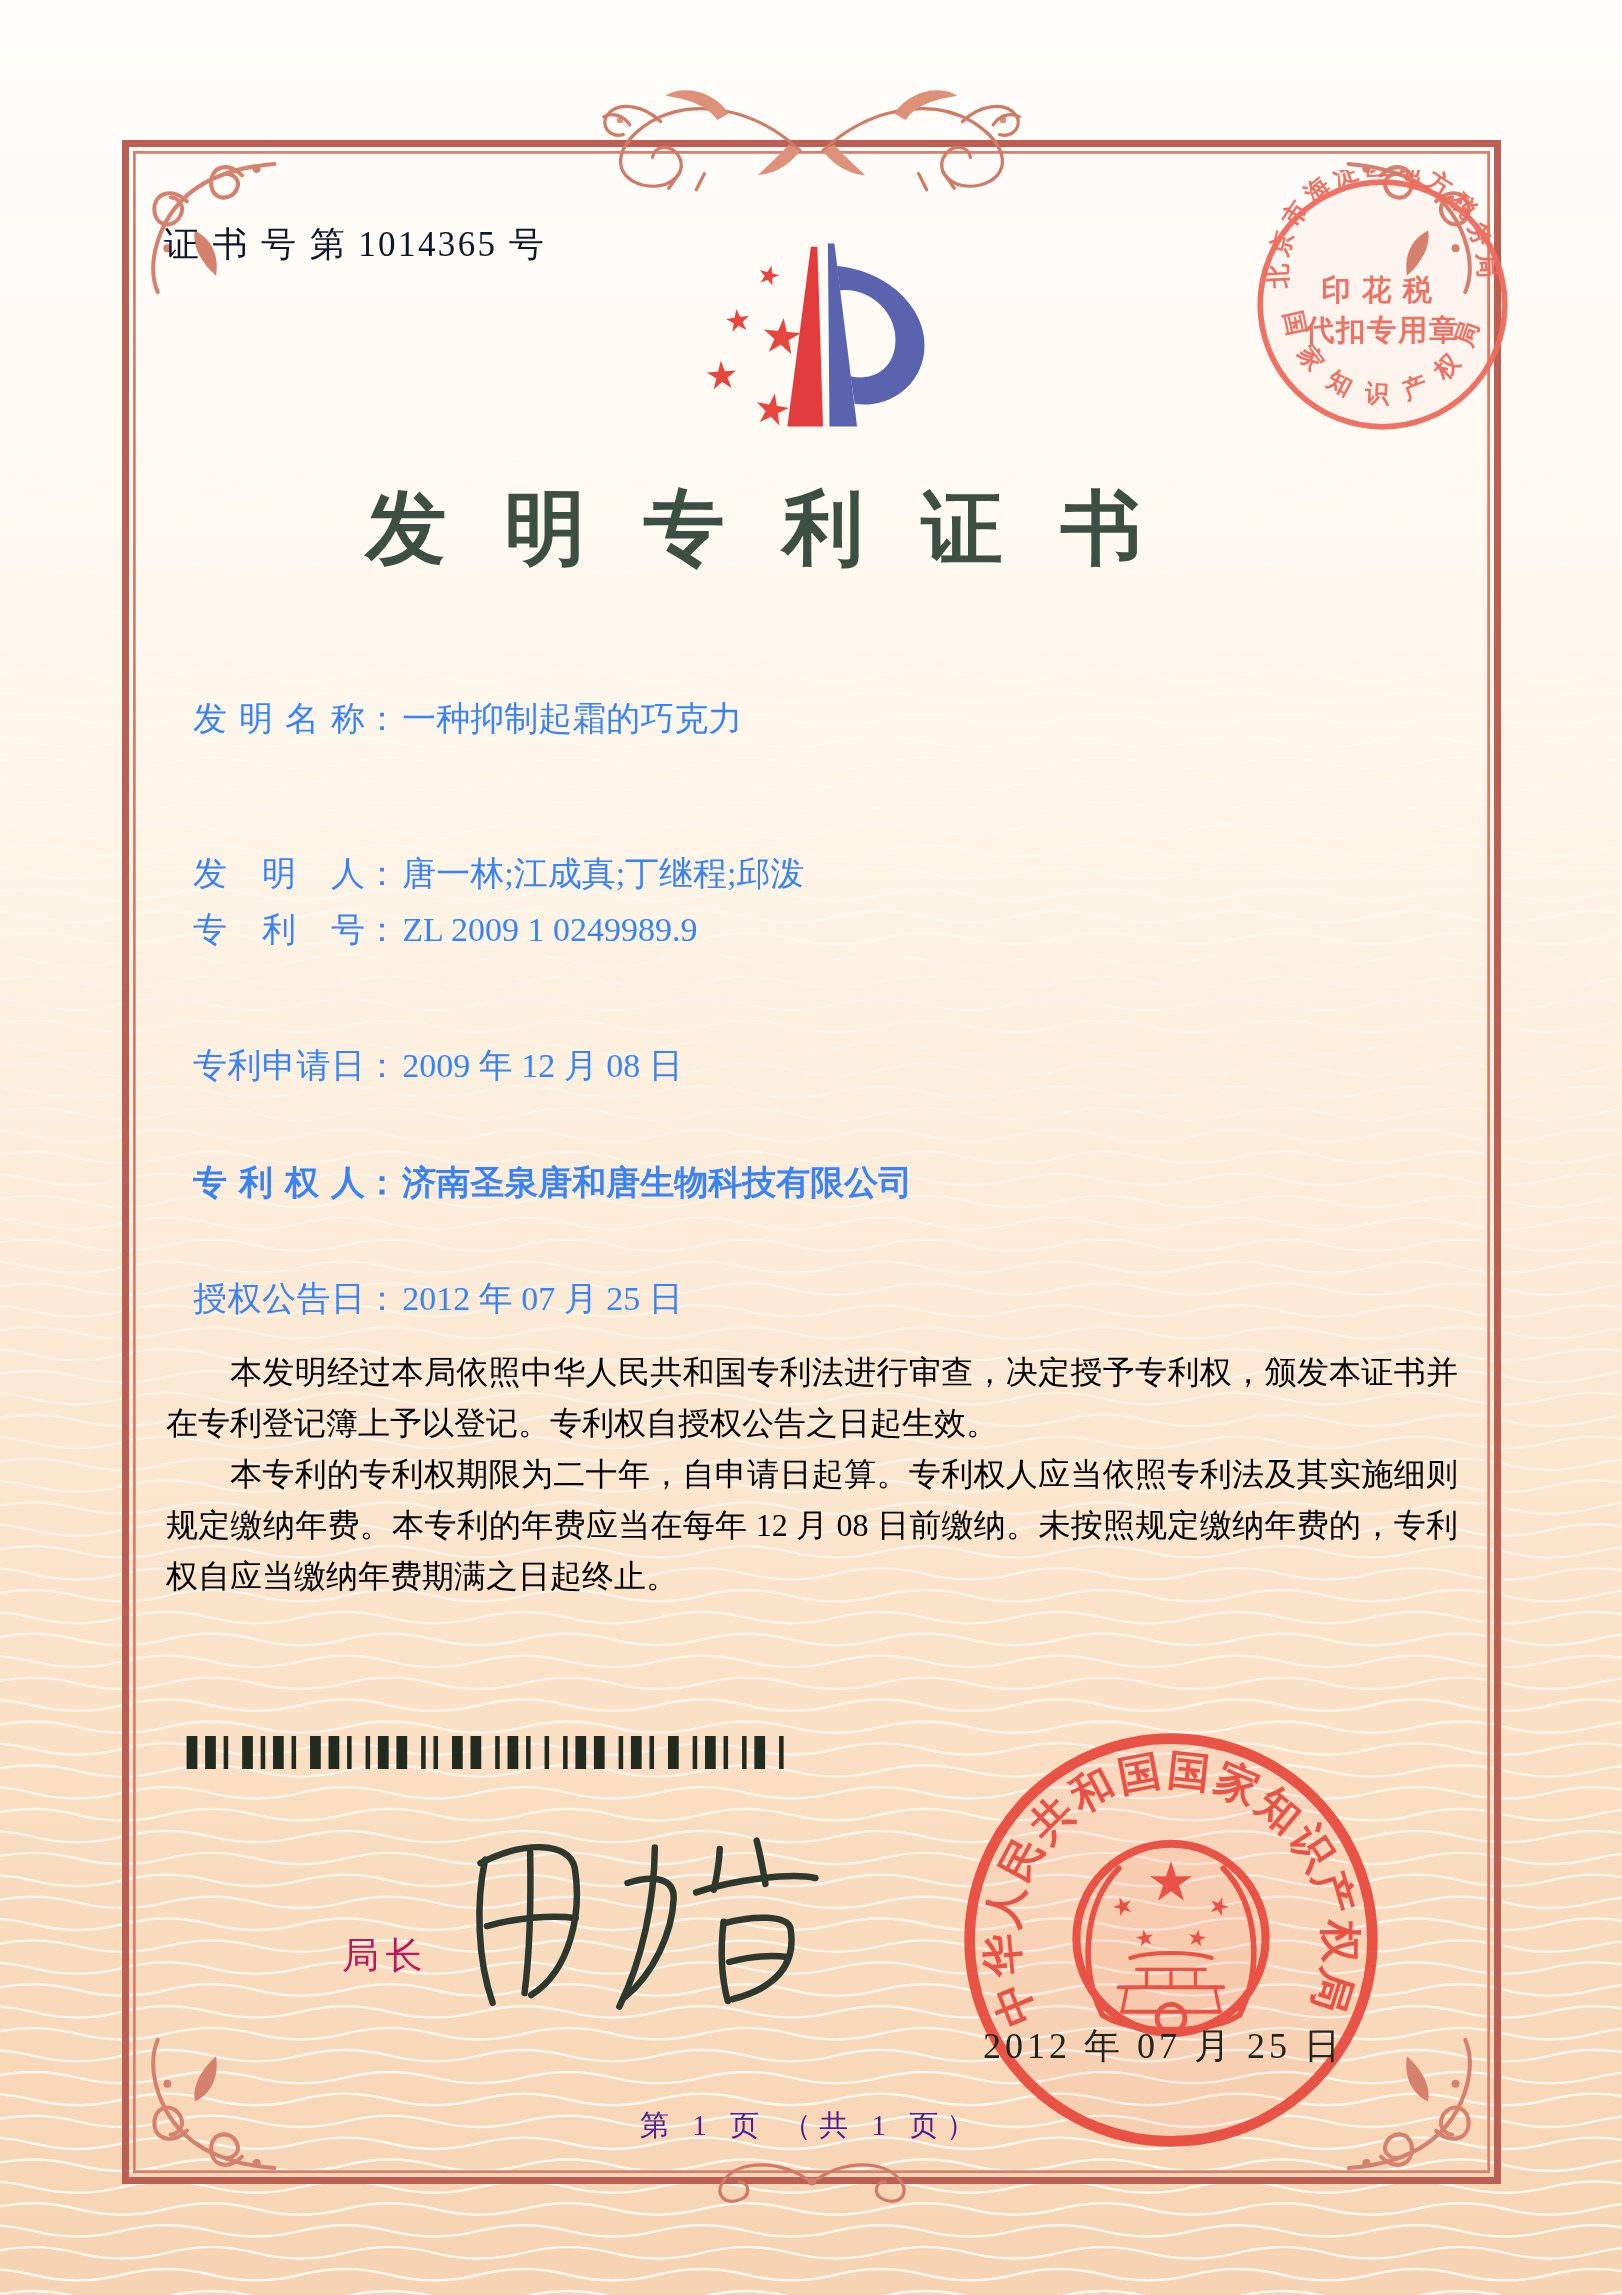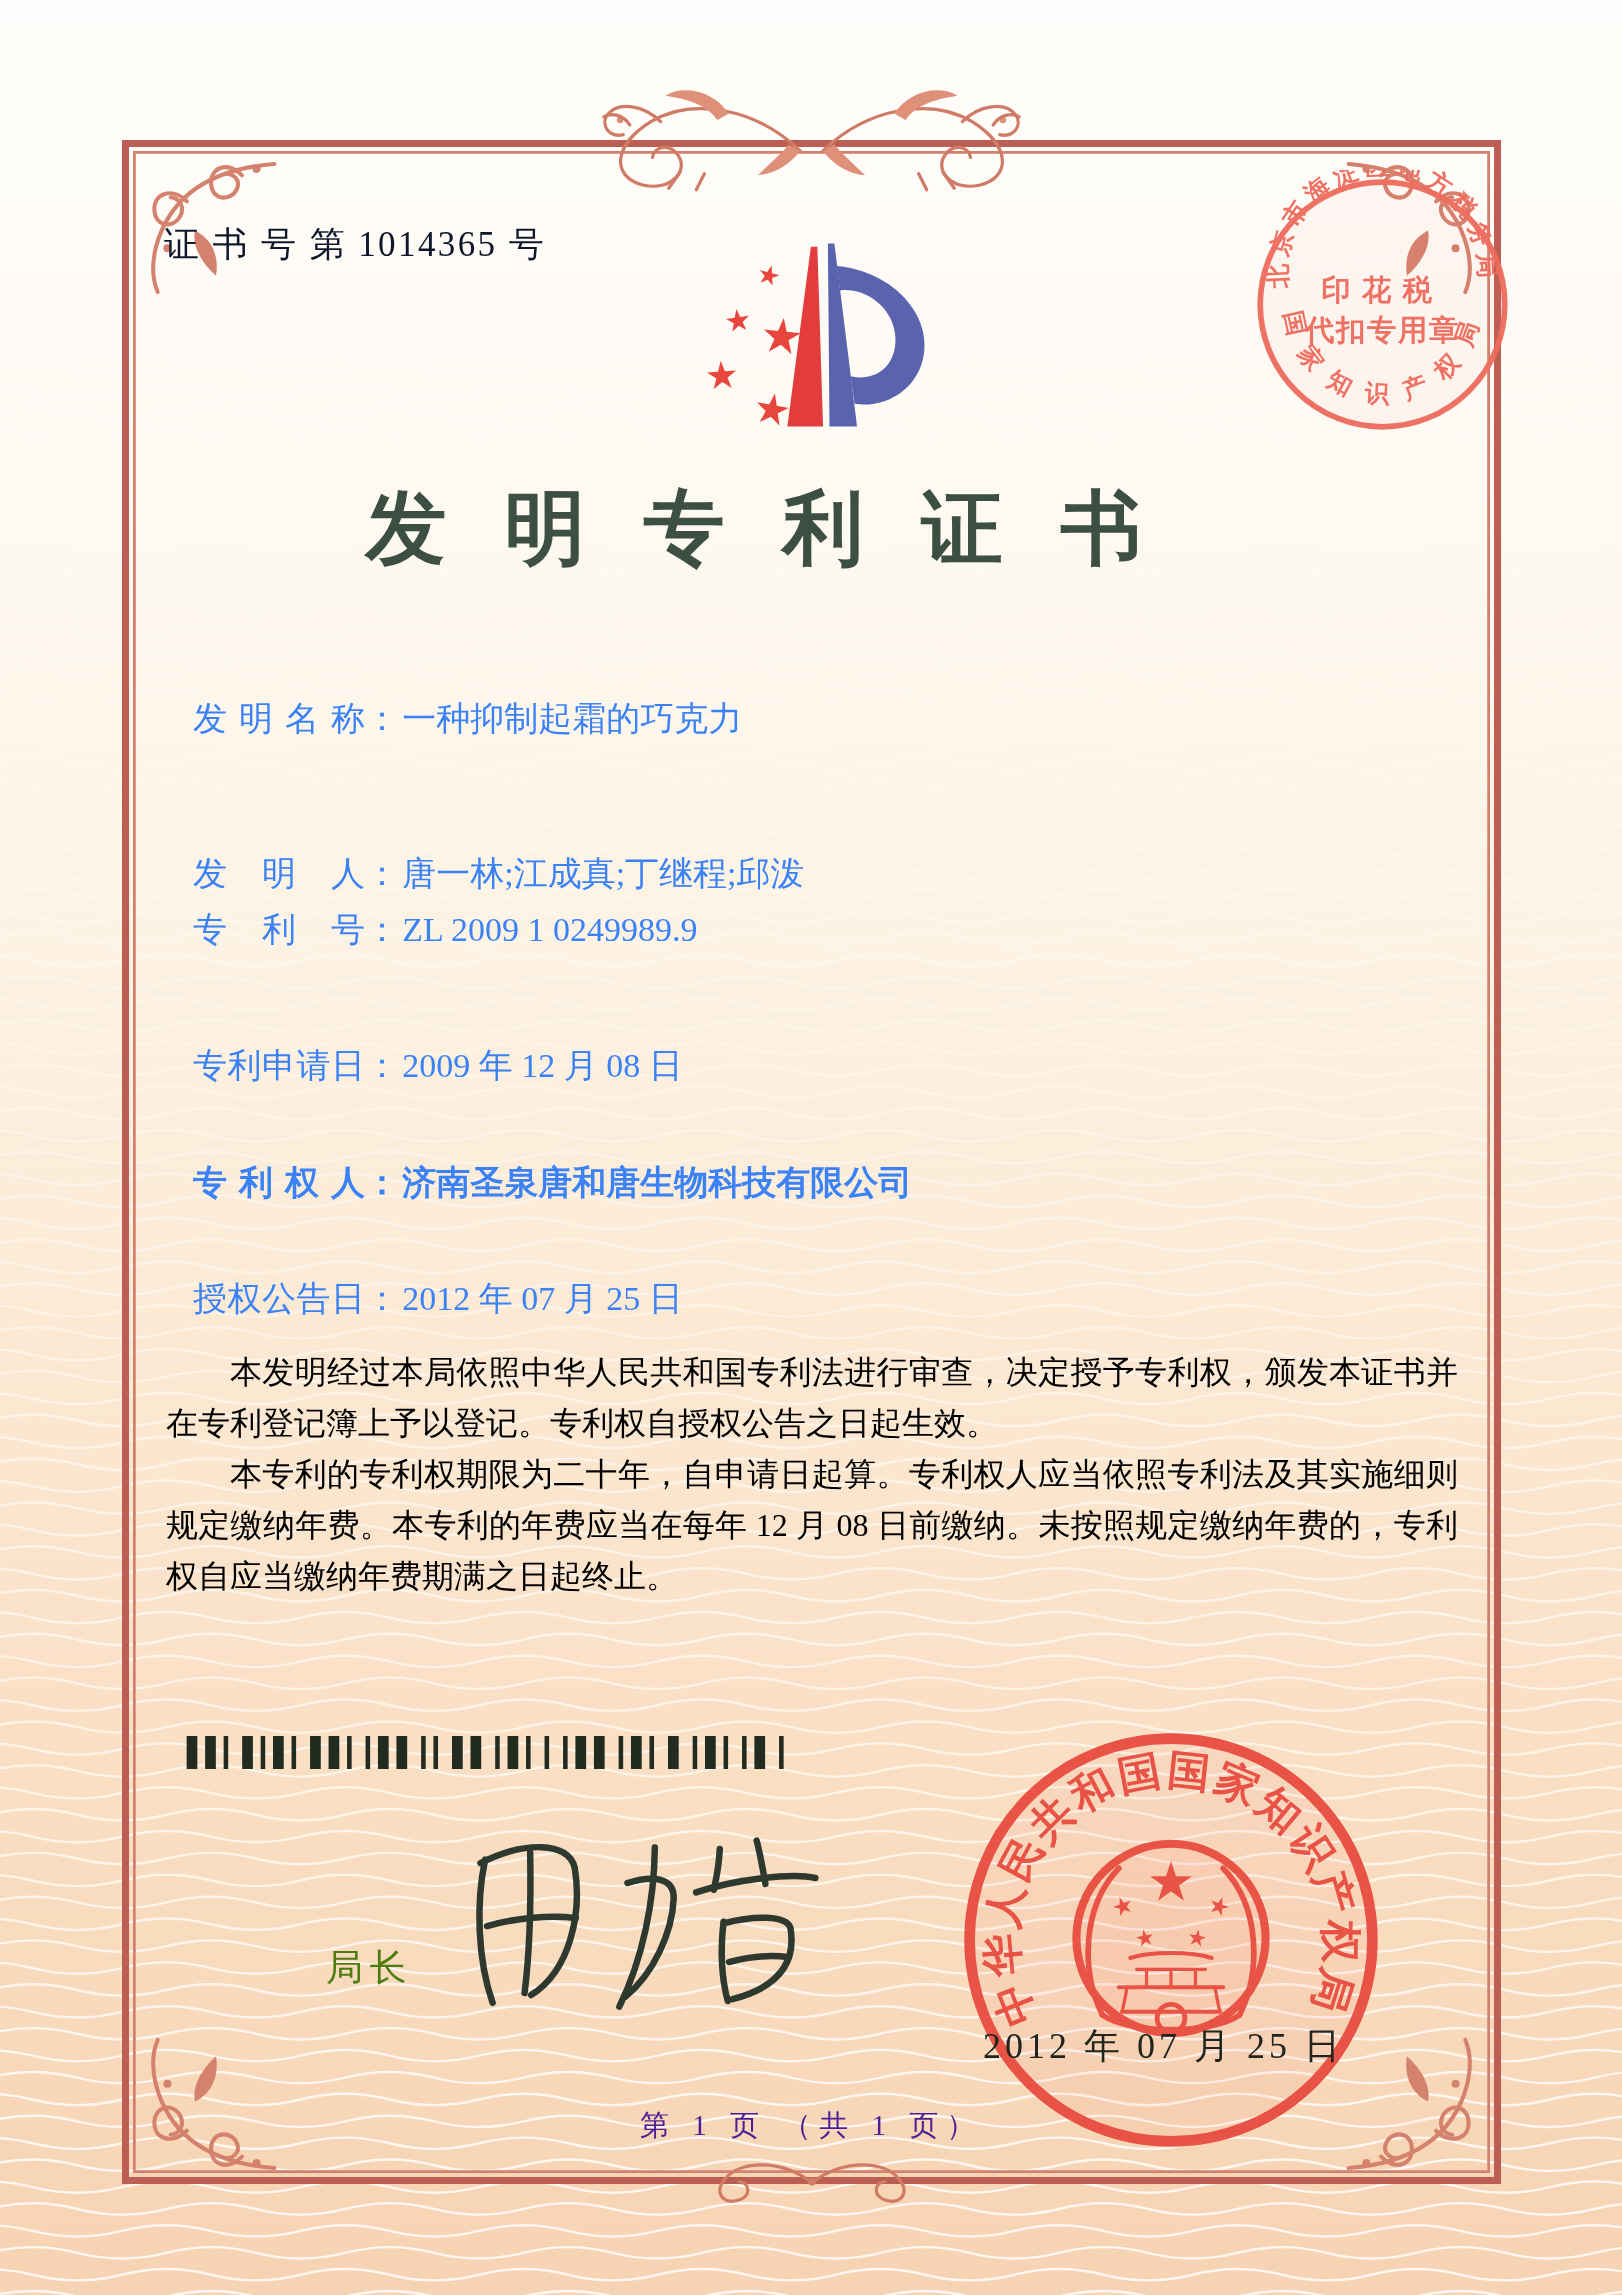--- a/index.html
+++ b/index.html
@@ -35,21 +35,21 @@
          transform:translateX(-29px);z-index:3;white-space:nowrap;}
   .field{position:absolute;left:193px;font-size:34px;color:#3b82f6;white-space:nowrap;z-index:3;}
   .flabel{display:inline-block;width:172px;text-align:justify;text-align-last:justify;vertical-align:bottom;}
   .fcolon{display:inline-block;}
   .fvalue{margin-left:3.2px;}
   .f1{top:696px;} .f2{top:851px;} .f3{top:899px;margin-top:8px;} .f4{top:1043px;} .f5{top:1160px;font-weight:bold;} .f6{top:1276px;}
   .paras{position:absolute;left:166px;width:1292px;top:1347px;z-index:3;
          font-size:32px;line-height:51px;color:#000000;text-align:justify;}
   .paras p{margin:0;text-indent:2em;}
   #barcode-svg{position:absolute;left:185px;top:1736px;width:635px;height:33px;z-index:3;}
-  .director{position:absolute;left:326px;top:1931px;font-size:37px;letter-spacing:6.5px;color:#4d7c0f;z-index:3;margin-top:12px;}
+  .director{position:absolute;left:342px;top:1931px;font-size:37px;letter-spacing:6.5px;color:#be185d;z-index:3;}
   #signature{position:absolute;left:430px;top:1805px;width:406px;height:243px;z-index:3;}
   #signature path{stroke:#2d382f;stroke-width:8;fill:none;stroke-linecap:round;stroke-linejoin:round;}
   #main-seal{position:absolute;left:959px;top:1728px;width:424px;height:424px;z-index:3;opacity:.93;}
   .grant-date{position:absolute;left:983px;top:2022px;font-size:36px;letter-spacing:4px;color:#20251d;z-index:5;white-space:nowrap;}
   .footer{position:absolute;left:0;width:1623px;top:2106px;text-align:center;
           font-size:29px;letter-spacing:8px;color:#4c1d95;z-index:3;}
   .seal-text{font-family:"Liberation Serif","DejaVu Serif",serif;font-weight:bold;}
 </style>
 </head>
 <body>

